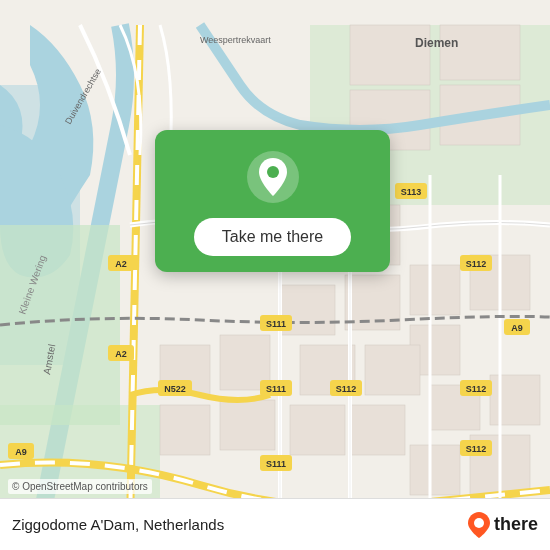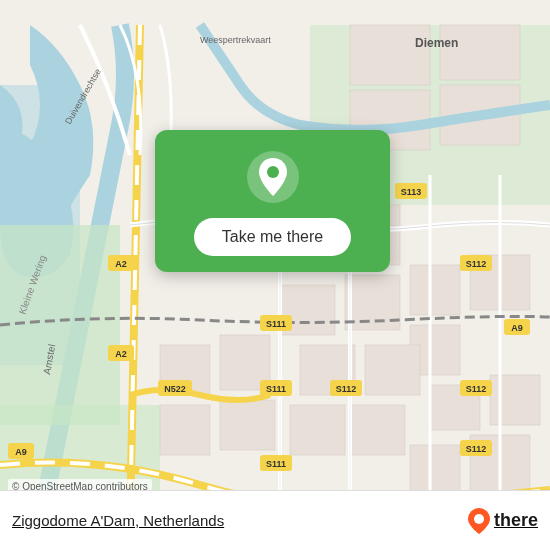--- a/index.html
+++ b/index.html
@@ -68,29 +68,28 @@
       cursor: pointer;
       white-space: nowrap;
     }
 
     
     #bottom-bar {
       position: absolute;
       bottom: 0;
       left: 0;
       width: 100%;
-      height: 60px;
+      height: 52px;
       background: white;
       border-top: 1px solid #ddd;
       display: flex;
       align-items: center;
       justify-content: space-between;
       padding: 0 12px;
       z-index: 10;
-      text-decoration: underline;
     }
 
     #location-name {
       font-size: 15px;
       color: #222;
       font-weight: 400;
     }
 
     #moovit-logo {
       display: flex;

